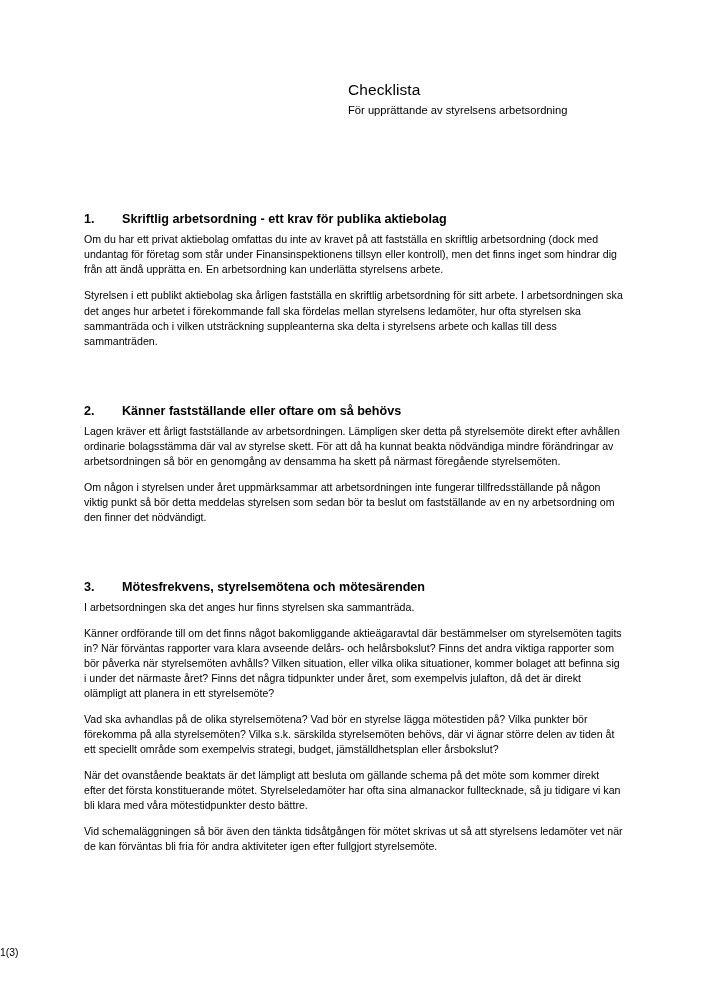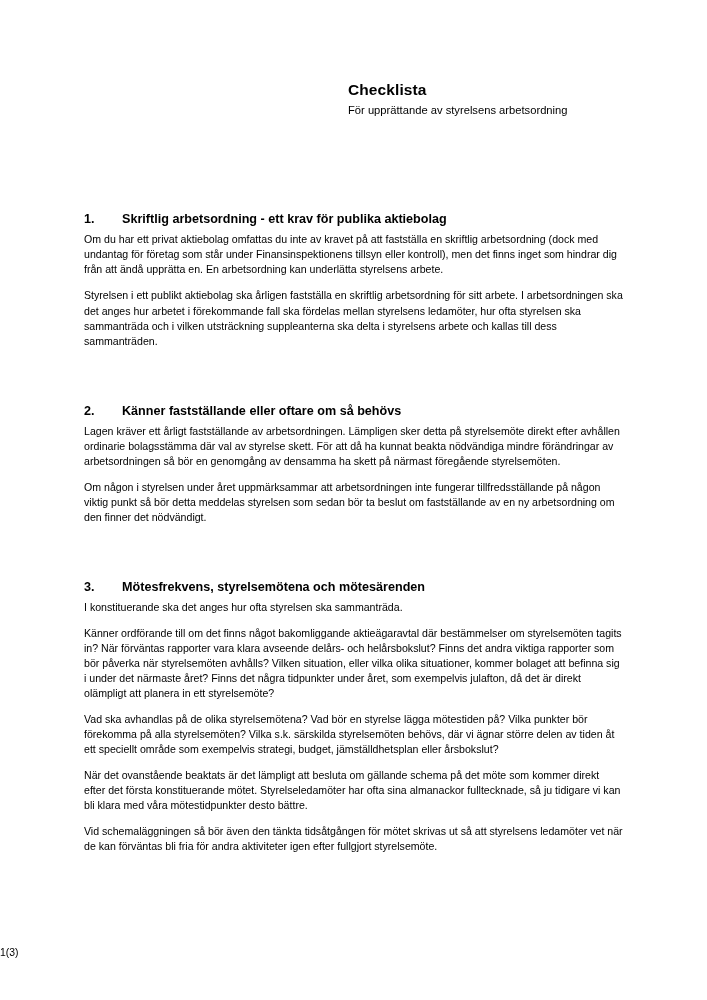--- a/index.html
+++ b/index.html
@@ -21,21 +21,21 @@
     height: 1000px;
     padding: 80px 84px 0 84px;
     position: relative;
   }
   .doc-header {
     margin-left: 264px;
     margin-bottom: 0;
   }
   .doc-title {
     font-size: 15.5px;
-    font-weight: bold;
+    font-weight: normal;
     line-height: 1.35;
     margin: 0 0 2px 0;
     letter-spacing: 0.1px;
   }
   .doc-subtitle {
     font-size: 11.2px;
     line-height: 1.38;
     margin: 0;
     max-width: 230px;
   }
@@ -108,21 +108,21 @@
       </div>
       <p class="para">Lagen kräver ett årligt fastställande av arbetsordningen. Lämpligen sker detta på styrelsemöte direkt efter avhållen ordinarie bolagsstämma där val av styrelse skett. För att då ha kunnat beakta nödvändiga mindre förändringar av arbetsordningen så bör en genomgång av densamma ha skett på närmast föregående styrelsemöten.</p>
       <p class="para">Om någon i styrelsen under året uppmärksammar att arbetsordningen inte fungerar tillfredsställande på någon viktig punkt så bör detta meddelas styrelsen som sedan bör ta beslut om fastställande av en ny arbetsordning om den finner det nödvändigt.</p>
     </div>
 
     <div class="section">
       <div class="section-heading">
         <span class="section-num">3.</span>
         <span class="section-title">Mötesfrekvens, styrelsemötena och mötesärenden</span>
       </div>
-      <p class="para">I konstituerande ska det anges hur ofta styrelsen ska sammanträda.</p>
+      <p class="para">I arbetsordningen ska det anges hur finns styrelsen ska sammanträda.</p>
       <p class="para">Känner ordförande till om det finns något bakomliggande aktieägaravtal där bestämmelser om styrelsemöten tagits in? När förväntas rapporter vara klara avseende delårs- och helårsbokslut? Finns det andra viktiga rapporter som bör påverka när styrelsemöten avhålls? Vilken situation, eller vilka olika situationer, kommer bolaget att befinna sig i under det närmaste året? Finns det några tidpunkter under året, som exempelvis julafton, då det är direkt olämpligt att planera in ett styrelsemöte?</p>
       <p class="para">Vad ska avhandlas på de olika styrelsemötena? Vad bör en styrelse lägga mötestiden på? Vilka punkter bör förekomma på alla styrelsemöten? Vilka s.k. särskilda styrelsemöten behövs, där vi ägnar större delen av tiden åt ett speciellt område som exempelvis strategi, budget, jämställdhetsplan eller årsbokslut?</p>
       <p class="para">När det ovanstående beaktats är det lämpligt att besluta om gällande schema på det möte som kommer direkt efter det första konstituerande mötet. Styrelseledamöter har ofta sina almanackor fullte​cknade, så ju tidigare vi kan bli klara med våra mötestidpunkter desto bättre.</p>
       <p class="para">Vid schemaläggningen så bör även den tänkta tidsåtgången för mötet skrivas ut så att styrelsens ledamöter vet när de kan förväntas bli fria för andra aktiviteter igen efter fullgjort styrelsemöte.</p>
     </div>
 
   </div>
 
   <div class="footer">1(3)</div>
 

